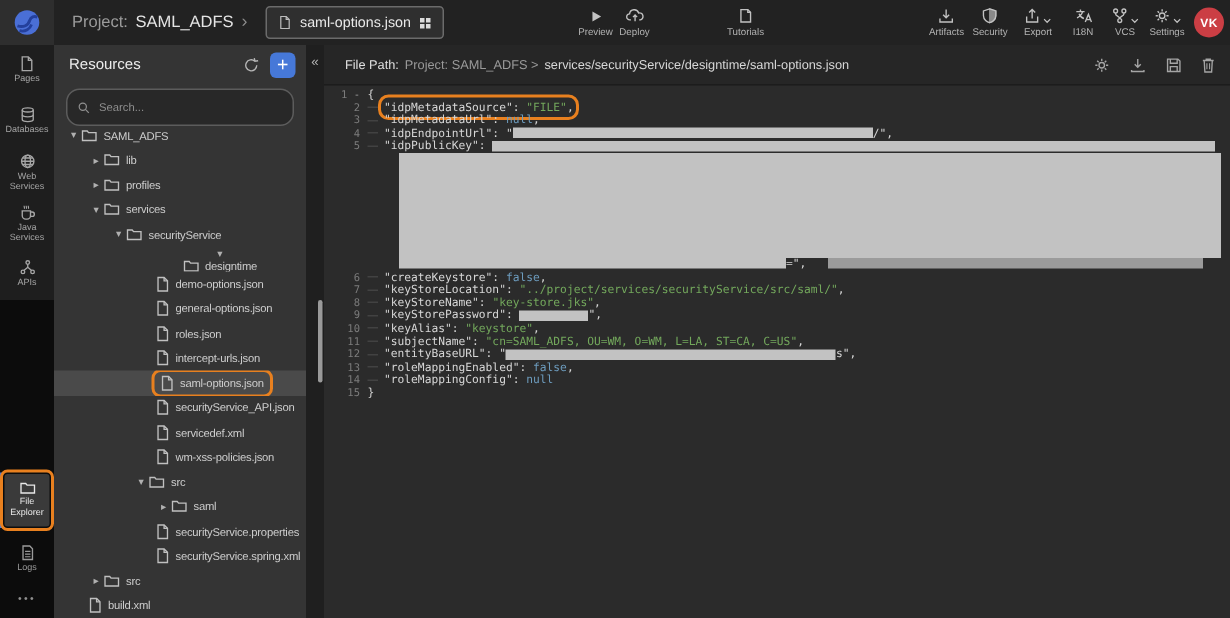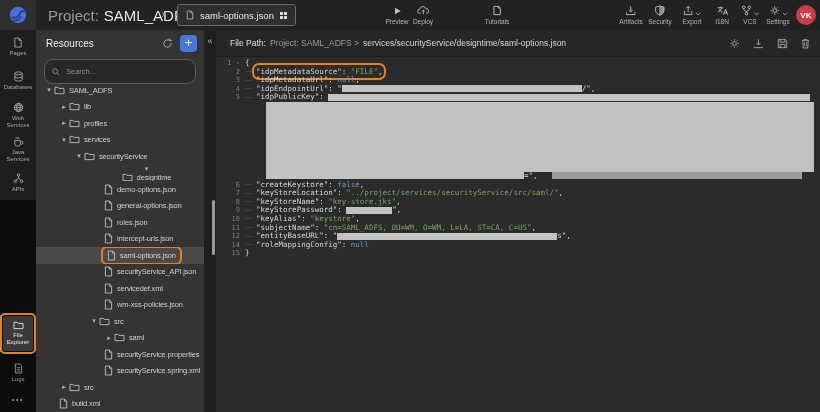--- a/index.html
+++ b/index.html
@@ -2,21 +2,21 @@
 <html><head>
 <meta charset="utf-8">
 <style>
   html,body{margin:0;padding:0;background:#000;}
   .app{position:relative;width:820px;height:412px;background:#2b2b2b;overflow:hidden;
        font-family:"Liberation Sans",sans-serif;-webkit-font-smoothing:antialiased;}
   svg{display:block}
   
   .topbar{position:absolute;left:0;top:0;width:820px;height:30px;background:#222222;border-bottom:1px solid #111;}
   .logo-tile{position:absolute;left:0;top:0;width:36px;height:30px;background:#2e2e2e;display:flex;align-items:center;justify-content:center;}
-  .crumb{position:absolute;left:48px;top:0;height:30px;display:flex;align-items:center;gap:5px;font-size:15px;color:#9b9b9b;}
+  .crumb{position:absolute;left:48px;top:0;height:30px;display:flex;align-items:center;gap:5px;font-size:11px;color:#9b9b9b;}
   .crumb .proj{color:#e4e4e4;}
   .crumb-chev{position:absolute;left:161px;top:7px;color:#8d8d8d;font-size:12px;}
   .tab{position:absolute;left:177px;top:4px;height:20px;border:1px solid #6b6b6b;border-radius:3px;background:#2f2f2f;
        display:flex;align-items:center;gap:6px;padding:0 8px;font-size:9.5px;color:#e9e9e9;}
   .tab .ticon{color:#bdbdbd}
   .gridic{display:grid;grid-template-columns:3px 3px;grid-gap:1px;}
   .gridic i{width:3px;height:3px;background:#dcdcdc;}
   .tb-action{position:absolute;top:4px;transform:translateX(-50%);display:flex;flex-direction:column;align-items:center;gap:2px;
              color:#c2c2c2;font-size:6.5px;cursor:pointer;}
   .tb-action .irow{display:flex;align-items:flex-end;gap:2px;height:12px;}
@@ -641,20 +641,24 @@
         </div>
         <div class="cl">
           <span class="gut">11</span>
           <span class="lc"><span class="ind"></span><span style="color: rgb(214, 214, 214);">"subjectName": </span><span class="t-s" style="color: rgb(115, 168, 92);">"cn=SAML_ADFS, OU=WM, O=WM, L=LA, ST=CA, C=US"</span><span style="color: rgb(214, 214, 214);">,</span></span>
         </div>
         <div class="cl">
           <span class="gut">12</span>
           <span class="lc"><span class="ind"></span><span style="color: rgb(214, 214, 214);">"entityBaseURL": "</span><span class="red" style="width: 220px; height: 7px;"></span><span style="color: rgb(214, 214, 214);">s",</span></span>
         </div>
         <div class="cl">
+          <span class="gut">13</span>
+          <span class="lc"><span class="ind"></span><span style="color: rgb(214, 214, 214);">"roleMappingEnabled": </span><span class="t-k" style="color: rgb(109, 156, 190);">false</span><span style="color: rgb(214, 214, 214);">,</span></span>
+        </div>
+        <div class="cl">
           <span class="gut">14</span>
           <span class="lc"><span class="ind"></span><span style="color: rgb(214, 214, 214);">"roleMappingConfig": </span><span class="t-k" style="color: rgb(109, 156, 190);">null</span></span>
         </div>
         <div class="cl">
           <span class="gut">15</span>
           <span class="lc"><span style="color: rgb(214, 214, 214);">}</span></span>
         </div>
       </div>
   </div>
 

